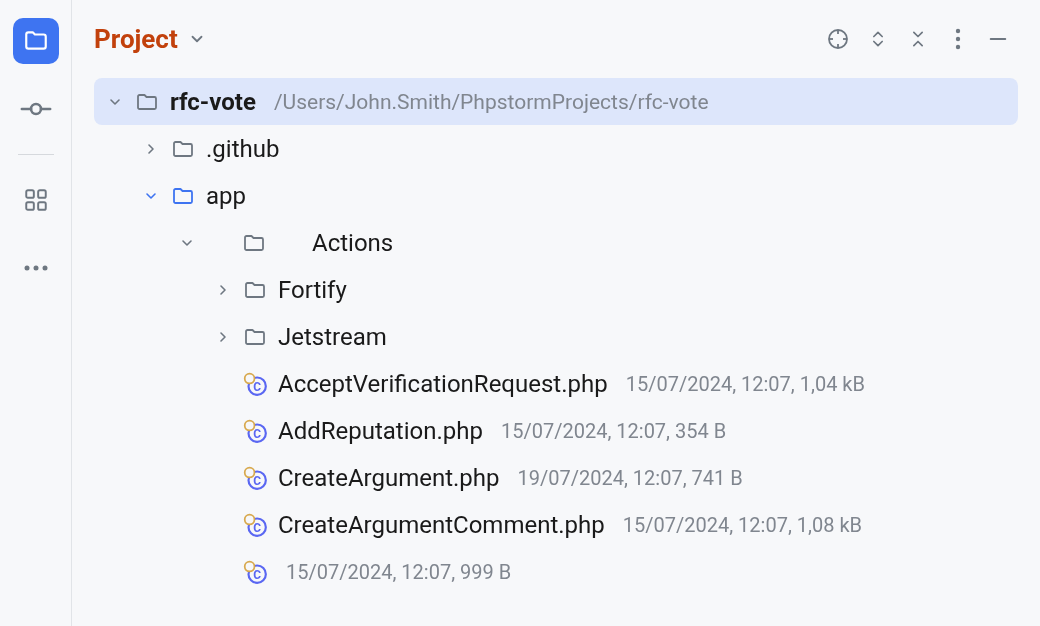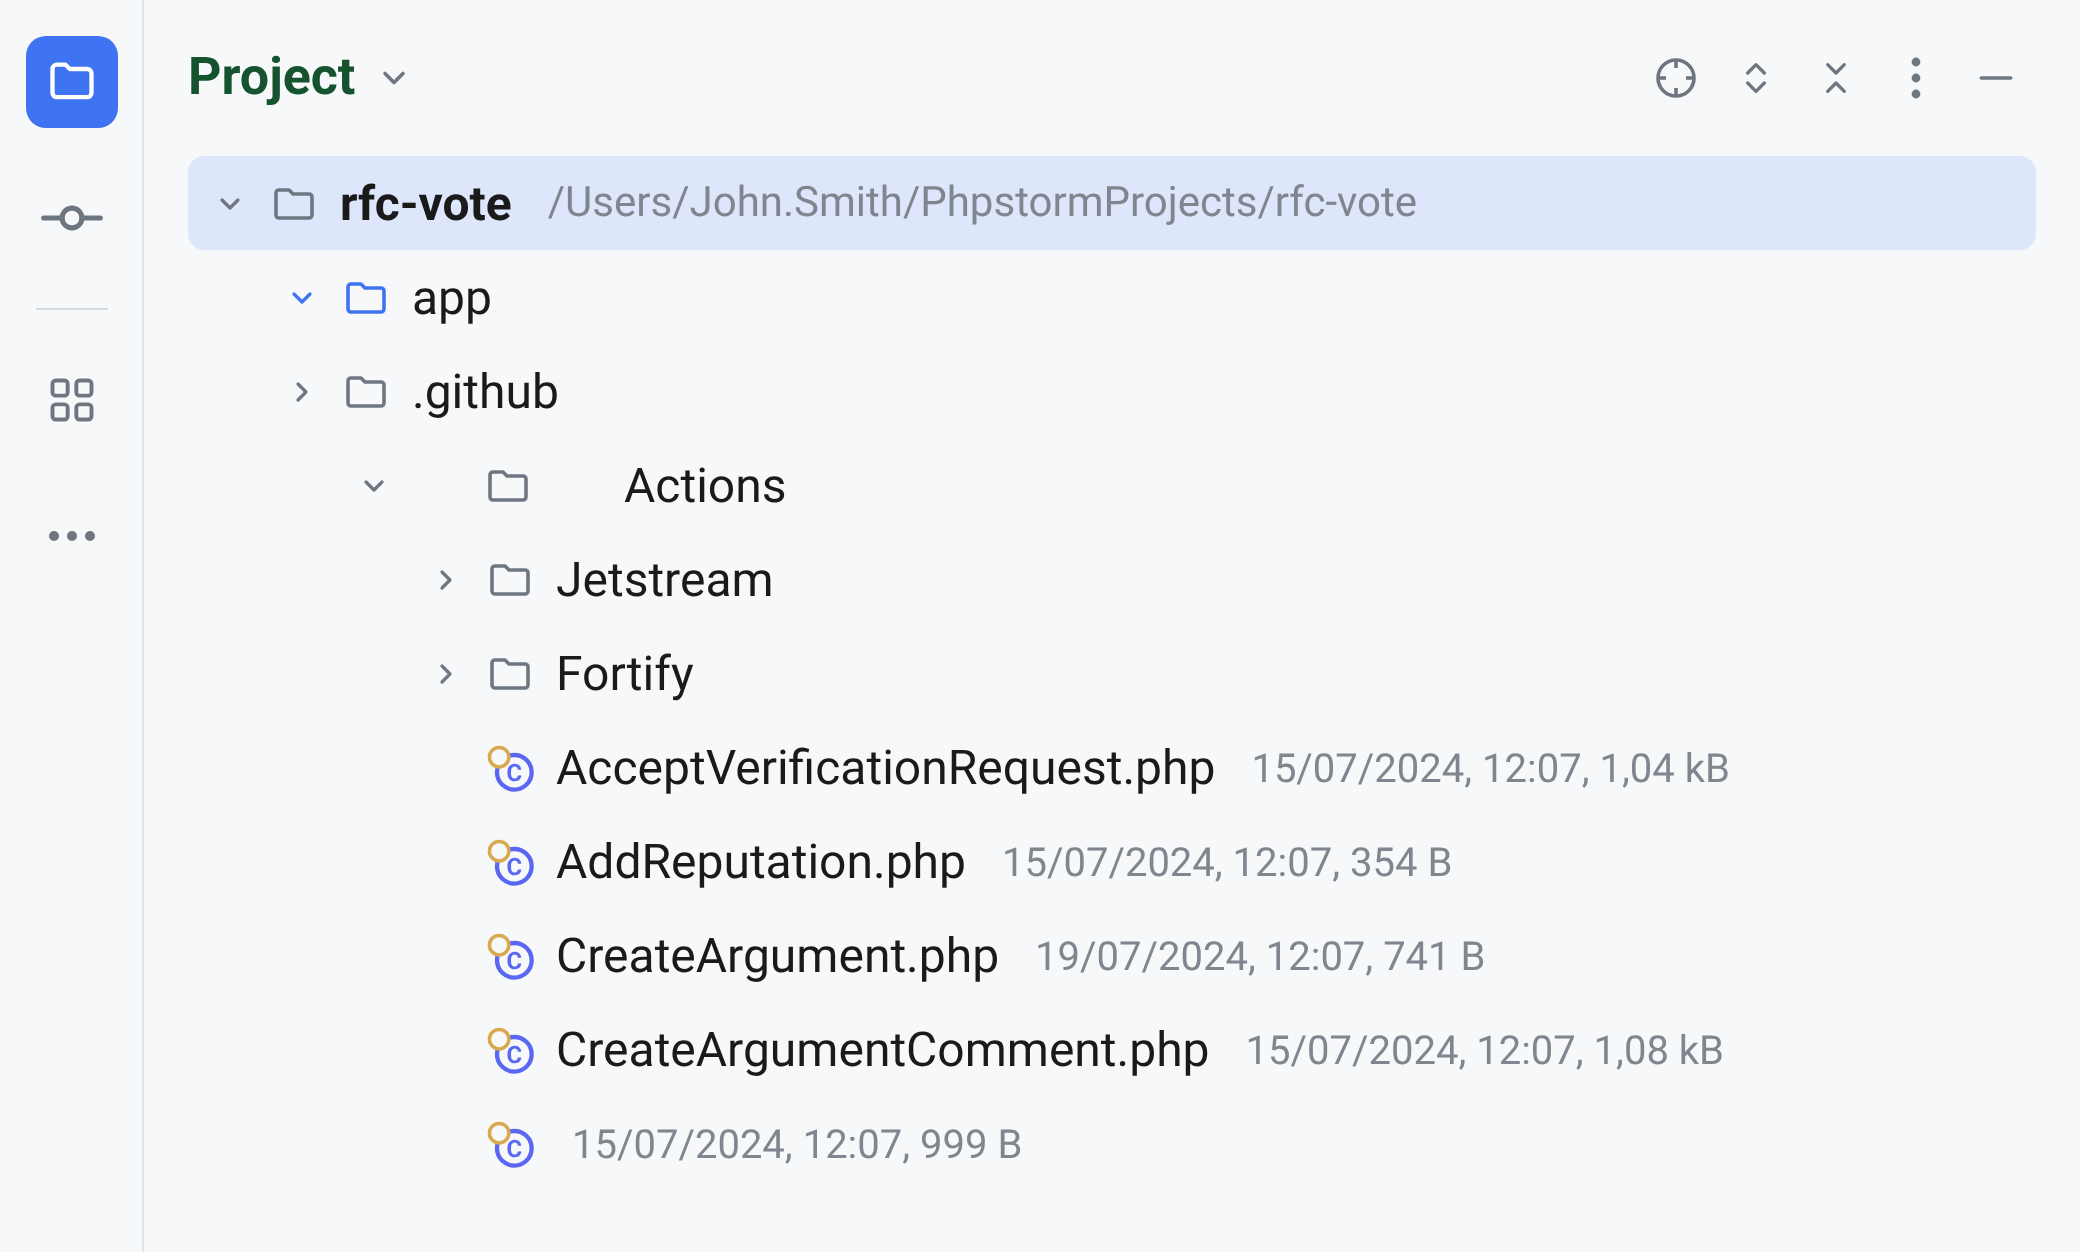--- a/index.html
+++ b/index.html
@@ -42,21 +42,21 @@
     }
     .header {
       display: flex;
       align-items: center;
       padding: 0 22px;
       height: 78px;
     }
     .title {
       font-size: 26px;
       font-weight: 700;
-      color: #14532d;
+      color: #c2410c;
     }
     .dropdown-caret {
       margin-left: 10px;
       display: flex;
       align-items: center;
     }
     .spacer { flex: 1; }
     .hdr-btn {
       width: 40px;
       height: 40px;
@@ -202,86 +202,86 @@
         <svg width="24" height="24" viewBox="0 0 24 24" fill="none" stroke="#6e7781" stroke-width="1.8" stroke-linejoin="round">
             <path d="M3 6.5A1.5 1.5 0 0 1 4.5 5h5l2 2h8A1.5 1.5 0 0 1 21 8.5v9A1.5 1.5 0 0 1 19.5 19h-15A1.5 1.5 0 0 1 3 17.5v-11z"></path>
           </svg>
       </span>
       <span class="name bold">rfc-vote</span>
       <span class="path">/Users/John.Smith/PhpstormProjects/rfc-vote</span>
     </div>
 
     <div class="row indent-1">
       <span class="arrow">
+        <svg width="16" height="16" viewBox="0 0 24 24" fill="none" stroke="#6e7781" stroke-width="2.4" stroke-linecap="round" stroke-linejoin="round">
+            <polyline points="9 6 15 12 9 18"></polyline>
+          </svg>
+      </span>
+      <span class="icon">
+        <svg width="24" height="24" viewBox="0 0 24 24" fill="none" stroke="#6e7781" stroke-width="1.8" stroke-linejoin="round">
+            <path d="M3 6.5A1.5 1.5 0 0 1 4.5 5h5l2 2h8A1.5 1.5 0 0 1 21 8.5v9A1.5 1.5 0 0 1 19.5 19h-15A1.5 1.5 0 0 1 3 17.5v-11z"></path>
+          </svg>
+      </span>
+      <span class="name">.github</span>
+    </div>
+
+    <div class="row indent-1">
+      <span class="arrow">
         <svg width="16" height="16" viewBox="0 0 24 24" fill="none" stroke="#3e74f1" stroke-width="2.4" stroke-linecap="round" stroke-linejoin="round">
             <polyline points="6 9 12 15 18 9"></polyline>
           </svg>
       </span>
       <span class="icon">
         <svg width="24" height="24" viewBox="0 0 24 24" fill="none" stroke="#3e74f1" stroke-width="1.8" stroke-linejoin="round">
             <path d="M3 6.5A1.5 1.5 0 0 1 4.5 5h5l2 2h8A1.5 1.5 0 0 1 21 8.5v9A1.5 1.5 0 0 1 19.5 19h-15A1.5 1.5 0 0 1 3 17.5v-11z"></path>
           </svg>
       </span>
       <span class="name">app</span>
     </div>
 
-    <div class="row indent-1">
+    <div class="row indent-2">
+      <span class="arrow">
+        <svg width="16" height="16" viewBox="0 0 24 24" fill="none" stroke="#6e7781" stroke-width="2.4" stroke-linecap="round" stroke-linejoin="round">
+            <polyline points="6 9 12 15 18 9"></polyline>
+          </svg>
+      </span>
+      <span class="icon">
+        <svg width="24" height="24" viewBox="0 0 24 24" fill="none" stroke="#6e7781" stroke-width="1.8" stroke-linejoin="round">
+            <path d="M3 6.5A1.5 1.5 0 0 1 4.5 5h5l2 2h8A1.5 1.5 0 0 1 21 8.5v9A1.5 1.5 0 0 1 19.5 19h-15A1.5 1.5 0 0 1 3 17.5v-11z"></path>
+          </svg>
+      </span>
+      <span class="name">Actions</span>
+    </div>
+
+    <div class="row indent-3">
       <span class="arrow">
         <svg width="16" height="16" viewBox="0 0 24 24" fill="none" stroke="#6e7781" stroke-width="2.4" stroke-linecap="round" stroke-linejoin="round">
             <polyline points="9 6 15 12 9 18"></polyline>
           </svg>
       </span>
       <span class="icon">
         <svg width="24" height="24" viewBox="0 0 24 24" fill="none" stroke="#6e7781" stroke-width="1.8" stroke-linejoin="round">
             <path d="M3 6.5A1.5 1.5 0 0 1 4.5 5h5l2 2h8A1.5 1.5 0 0 1 21 8.5v9A1.5 1.5 0 0 1 19.5 19h-15A1.5 1.5 0 0 1 3 17.5v-11z"></path>
           </svg>
       </span>
-      <span class="name">.github</span>
-    </div>
-
-    <div class="row indent-2">
-      <span class="arrow">
-        <svg width="16" height="16" viewBox="0 0 24 24" fill="none" stroke="#6e7781" stroke-width="2.4" stroke-linecap="round" stroke-linejoin="round">
-            <polyline points="6 9 12 15 18 9"></polyline>
-          </svg>
-      </span>
-      <span class="icon">
-        <svg width="24" height="24" viewBox="0 0 24 24" fill="none" stroke="#6e7781" stroke-width="1.8" stroke-linejoin="round">
-            <path d="M3 6.5A1.5 1.5 0 0 1 4.5 5h5l2 2h8A1.5 1.5 0 0 1 21 8.5v9A1.5 1.5 0 0 1 19.5 19h-15A1.5 1.5 0 0 1 3 17.5v-11z"></path>
-          </svg>
-      </span>
-      <span class="name">Actions</span>
+      <span class="name">Fortify</span>
     </div>
 
     <div class="row indent-3">
       <span class="arrow">
         <svg width="16" height="16" viewBox="0 0 24 24" fill="none" stroke="#6e7781" stroke-width="2.4" stroke-linecap="round" stroke-linejoin="round">
             <polyline points="9 6 15 12 9 18"></polyline>
           </svg>
       </span>
       <span class="icon">
         <svg width="24" height="24" viewBox="0 0 24 24" fill="none" stroke="#6e7781" stroke-width="1.8" stroke-linejoin="round">
             <path d="M3 6.5A1.5 1.5 0 0 1 4.5 5h5l2 2h8A1.5 1.5 0 0 1 21 8.5v9A1.5 1.5 0 0 1 19.5 19h-15A1.5 1.5 0 0 1 3 17.5v-11z"></path>
           </svg>
       </span>
       <span class="name">Jetstream</span>
-    </div>
-
-    <div class="row indent-3">
-      <span class="arrow">
-        <svg width="16" height="16" viewBox="0 0 24 24" fill="none" stroke="#6e7781" stroke-width="2.4" stroke-linecap="round" stroke-linejoin="round">
-            <polyline points="9 6 15 12 9 18"></polyline>
-          </svg>
-      </span>
-      <span class="icon">
-        <svg width="24" height="24" viewBox="0 0 24 24" fill="none" stroke="#6e7781" stroke-width="1.8" stroke-linejoin="round">
-            <path d="M3 6.5A1.5 1.5 0 0 1 4.5 5h5l2 2h8A1.5 1.5 0 0 1 21 8.5v9A1.5 1.5 0 0 1 19.5 19h-15A1.5 1.5 0 0 1 3 17.5v-11z"></path>
-          </svg>
-      </span>
-      <span class="name">Fortify</span>
     </div>
 
     <div class="row indent-3">
       <span class="arrow none"></span>
       <span class="icon">
         <svg width="26" height="26" viewBox="0 0 24 24">
             <circle cx="14" cy="14" r="8" fill="none" stroke="#5a67f2" stroke-width="2"></circle>
             <text x="14" y="18" text-anchor="middle" font-size="11" font-weight="700" fill="#5a67f2">C</text>
             <circle cx="7" cy="7" r="4.5" fill="#f7f8fa" stroke="#d8a94e" stroke-width="1.6"></circle>
           </svg>

